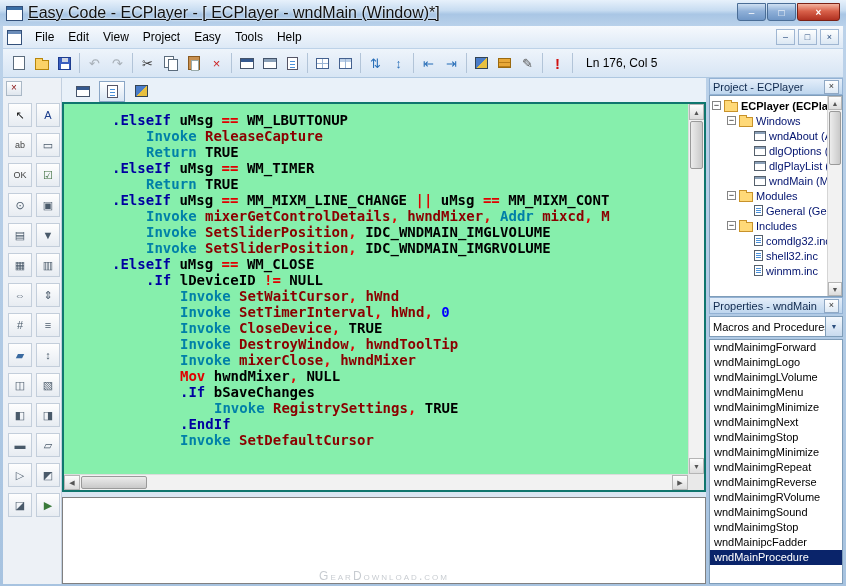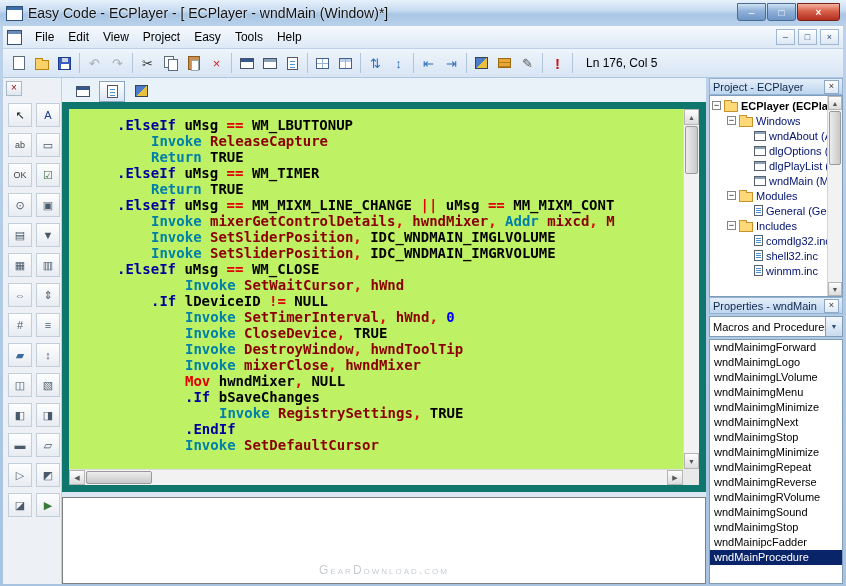--- a/index.html
+++ b/index.html
@@ -1,21 +1,21 @@
 <!DOCTYPE html>
 <html><head>
 <meta charset="utf-8">
 <style>
   html,body{margin:0;padding:0;background:#fff;font-family:"Liberation Sans",sans-serif;}
   .win{position:relative;width:846px;height:586px;background:linear-gradient(180deg,#bdd3ea,#a7c3e0);overflow:hidden;box-sizing:border-box;}
   
   .titlebar{height:26px;display:flex;align-items:center;padding:0 6px;background:linear-gradient(180deg,#e7f1fb 0%,#c7dcf1 40%,#a9c6e5 55%,#b9d1ea 100%);}
   .app-icon{width:15px;height:13px;background:#fff;border:1px solid #33507a;position:relative;margin-right:5px;flex:0 0 auto;}
   .app-icon:before{content:"";position:absolute;left:0;right:0;top:0;height:3px;background:#3a6ea5;}
-  .title{font-size:14px;color:#111;white-space:nowrap;overflow:hidden;text-shadow:0 0 2px #fff;}
+  .title{font-size:16px;color:#111;white-space:nowrap;overflow:hidden;text-shadow:0 0 2px #fff;text-decoration:underline;}
   .caption-buttons{margin-left:auto;display:flex;gap:1px;align-self:flex-start;padding-top:3px;}
   .cap{width:27px;height:16px;display:flex;align-items:center;justify-content:center;font-size:10px;color:#fff;border:1px solid #4a6d96;border-radius:0 0 3px 3px;background:linear-gradient(180deg,#cfe0f2,#8fb0d8 45%,#6f96c6);cursor:default;}
   .cap.close{width:41px;background:linear-gradient(180deg,#f3b3a0,#d8614a 45%,#b03020);border-color:#7a2015;font-weight:bold;}
   
   .menubar{height:22px;margin:0 3px;display:flex;align-items:center;background:linear-gradient(180deg,#f6f9fd,#dde9f6);border-bottom:1px solid #bdd2e8;padding:0 4px;}
   .mdi-icon{width:13px;height:13px;background:#fff;border:1px solid #33507a;position:relative;margin-right:6px;}
   .mdi-icon:before{content:"";position:absolute;left:0;right:0;top:0;height:3px;background:#6b8cb8;}
   .menu-item{font-size:12px;color:#000;padding:2px 7px;cursor:default;}
   .mdi-controls{margin-left:auto;display:flex;gap:3px;}
   .mdi-btn{width:17px;height:14px;display:flex;align-items:center;justify-content:center;font-size:9px;color:#2b4e7e;border:1px solid #9fb6d2;background:linear-gradient(180deg,#fdfefe,#dce8f4);}
@@ -60,39 +60,39 @@
   .toolbox{width:58px;background:#edf1f6;border-right:1px solid #c2d0e0;display:flex;flex-direction:column;}
   .toolbox-head{height:17px;display:flex;align-items:center;padding:2px 2px 0 3px;}
   .tbx-close{width:14px;height:13px;border:1px solid #aab8c6;background:linear-gradient(#fff,#dfe6ee);color:#8a1010;font-size:10px;line-height:11px;text-align:center;cursor:default;}
   .toolbox-grid{display:grid;grid-template-columns:22px 22px;gap:6px;padding:6px 5px;}
   .tbx-btn{width:22px;height:22px;border:1px solid #c3cedb;background:linear-gradient(#fefefe,#e7ecf2);display:flex;align-items:center;justify-content:center;font-size:11px;color:#4a5a6a;cursor:default;}
   
   .center{flex:1;display:flex;flex-direction:column;background:#e9f1f9;min-width:0;}
   .viewbar{height:22px;display:flex;align-items:center;gap:3px;padding:2px 0 0 8px;}
   .view-btn{width:24px;height:19px;display:flex;align-items:center;justify-content:center;border:1px solid transparent;cursor:default;}
   .view-btn.active{border:1px solid #8aa6c6;background:linear-gradient(#fff,#d9e6f4);}
-  .editor{position:relative;flex:1;border:7px solid #0f766e;background:#bef264;overflow:hidden;}
+  .editor{position:relative;flex:1;border:2px solid #0f766e;background:#86efac;overflow:hidden;}
   .code{position:absolute;left:0;top:0;right:16px;bottom:16px;overflow:hidden;padding-top:8px;font-family:"DejaVu Sans Mono","Liberation Mono",monospace;font-size:14px;font-weight:bold;}
   .code-line{height:16px;line-height:16px;white-space:pre;}
   .tok-d{color:#0000A0;} .tok-k{color:#0080A8;} .tok-f{color:#8B0000;}
   .tok-o{color:#E00000;} .tok-n{color:#000;} .tok-m{color:#0000FF;}
   
   .sb-arrow{background:linear-gradient(#fdfdfd,#dcdcdc);border:1px solid #b5b5b5;color:#555;font-size:7px;display:flex;align-items:center;justify-content:center;box-sizing:border-box;}
   .vscroll{position:absolute;top:0;right:0;bottom:16px;width:16px;background:#f2f2f2;border-left:1px solid #dcdcdc;box-sizing:border-box;}
   .vscroll .up{position:absolute;top:0;left:0;right:0;height:16px;}
   .vscroll .down{position:absolute;bottom:0;left:0;right:0;height:16px;}
   .vscroll .thumb{position:absolute;left:1px;right:1px;background:linear-gradient(90deg,#ececec,#c9c9c9);border:1px solid #9a9a9a;border-radius:2px;}
   .hscroll{position:absolute;left:0;right:16px;bottom:0;height:16px;background:#f2f2f2;border-top:1px solid #dcdcdc;box-sizing:border-box;}
   .hscroll .left{position:absolute;left:0;top:0;bottom:0;width:16px;}
   .hscroll .right{position:absolute;right:0;top:0;bottom:0;width:16px;}
   .hscroll .thumb{position:absolute;top:1px;bottom:1px;background:linear-gradient(#ececec,#c9c9c9);border:1px solid #9a9a9a;border-radius:2px;}
   .sb-corner{position:absolute;right:0;bottom:0;width:16px;height:16px;background:#e9e9e9;}
   .splitter-h{height:5px;background:#dbe7f3;cursor:row-resize;}
   .output{position:relative;height:85px;border:1px solid #808080;background:#fff;}
-  .watermark{position:absolute;left:0;right:0;bottom:6px;text-align:center;font-variant:small-caps;letter-spacing:2px;font-size:12px;color:#9aa2ab;opacity:.55;}
+  .watermark{position:absolute;left:0;right:0;bottom:0;text-align:center;font-variant:small-caps;letter-spacing:2px;font-size:12px;color:#9aa2ab;opacity:.55;}
   
   .rightcol{width:134px;margin-left:3px;display:flex;flex-direction:column;}
   .panel-head{height:17px;display:flex;align-items:center;background:linear-gradient(180deg,#e4eefa,#bed6ee);border:1px solid #93b2d4;padding:0 3px;box-sizing:border-box;}
   .panel-head span{font-size:11px;color:#10294e;flex:1;white-space:nowrap;overflow:hidden;}
   .ph-close{width:13px;height:12px;border:1px solid #8fa8c4;background:linear-gradient(#fff,#dce8f4);color:#333;font-size:9px;line-height:10px;text-align:center;cursor:default;}
   .tree-wrap{position:relative;flex:0 0 202px;border:1px solid #7f9db9;background:#fff;overflow:hidden;box-sizing:border-box;}
   .tree{position:absolute;left:0;top:0;right:15px;bottom:0;padding-top:2px;overflow:hidden;}
   .tree-row{display:flex;align-items:center;height:15px;white-space:nowrap;cursor:default;}
   .expander{flex:0 0 9px;height:9px;border:1px solid #848484;background:#fff;color:#000;font-size:9px;line-height:7px;text-align:center;margin-right:3px;box-sizing:border-box;}
   .exp-spacer{flex:0 0 12px;}
@@ -342,22 +342,22 @@
             <div class="code-line" style="padding-left: 48px;"><span class="tok-d">.ElseIf </span><span class="tok-n">uMsg </span><span class="tok-o">== </span><span class="tok-n">WM_LBUTTONUP</span></div>
             <div class="code-line" style="padding-left: 82px;"><span class="tok-k">Invoke </span><span class="tok-f">ReleaseCapture</span></div>
             <div class="code-line" style="padding-left: 82px;"><span class="tok-k">Return </span><span class="tok-n">TRUE</span></div>
             <div class="code-line" style="padding-left: 48px;"><span class="tok-d">.ElseIf </span><span class="tok-n">uMsg </span><span class="tok-o">== </span><span class="tok-n">WM_TIMER</span></div>
             <div class="code-line" style="padding-left: 82px;"><span class="tok-k">Return </span><span class="tok-n">TRUE</span></div>
             <div class="code-line" style="padding-left: 48px;"><span class="tok-d">.ElseIf </span><span class="tok-n">uMsg </span><span class="tok-o">== </span><span class="tok-n">MM_MIXM_LINE_CHANGE </span><span class="tok-o">|| </span><span class="tok-n">uMsg </span><span class="tok-o">== </span><span class="tok-n">MM_MIXM_CONT</span></div>
             <div class="code-line" style="padding-left: 82px;"><span class="tok-k">Invoke </span><span class="tok-f">mixerGetControlDetails</span><span class="tok-o">, </span><span class="tok-f">hwndMixer</span><span class="tok-o">, </span><span class="tok-k">Addr </span><span class="tok-f">mixcd</span><span class="tok-o">, </span><span class="tok-f">M</span></div>
             <div class="code-line" style="padding-left: 82px;"><span class="tok-k">Invoke </span><span class="tok-f">SetSliderPosition</span><span class="tok-o">, </span><span class="tok-n">IDC_WNDMAIN_IMGLVOLUME</span></div>
             <div class="code-line" style="padding-left: 82px;"><span class="tok-k">Invoke </span><span class="tok-f">SetSliderPosition</span><span class="tok-o">, </span><span class="tok-n">IDC_WNDMAIN_IMGRVOLUME</span></div>
             <div class="code-line" style="padding-left: 48px;"><span class="tok-d">.ElseIf </span><span class="tok-n">uMsg </span><span class="tok-o">== </span><span class="tok-n">WM_CLOSE</span></div>
+            <div class="code-line" style="padding-left: 82px;"><span class="tok-d">.If </span><span class="tok-n">lDeviceID </span><span class="tok-o">!= </span><span class="tok-n">NULL</span></div>
             <div class="code-line" style="padding-left: 116px;"><span class="tok-k">Invoke </span><span class="tok-f">SetWaitCursor</span><span class="tok-o">, </span><span class="tok-f">hWnd</span></div>
-            <div class="code-line" style="padding-left: 82px;"><span class="tok-d">.If </span><span class="tok-n">lDeviceID </span><span class="tok-o">!= </span><span class="tok-n">NULL</span></div>
             <div class="code-line" style="padding-left: 116px;"><span class="tok-k">Invoke </span><span class="tok-f">SetTimerInterval</span><span class="tok-o">, </span><span class="tok-f">hWnd</span><span class="tok-o">, </span><span class="tok-m">0</span></div>
             <div class="code-line" style="padding-left: 116px;"><span class="tok-k">Invoke </span><span class="tok-f">CloseDevice</span><span class="tok-o">, </span><span class="tok-n">TRUE</span></div>
             <div class="code-line" style="padding-left: 116px;"><span class="tok-k">Invoke </span><span class="tok-f">DestroyWindow</span><span class="tok-o">, </span><span class="tok-f">hwndToolTip</span></div>
             <div class="code-line" style="padding-left: 116px;"><span class="tok-k">Invoke </span><span class="tok-f">mixerClose</span><span class="tok-o">, </span><span class="tok-f">hwndMixer</span></div>
             <div class="code-line" style="padding-left: 116px;"><span class="tok-o">Mov </span><span class="tok-n">hwndMixer</span><span class="tok-o">, </span><span class="tok-n">NULL</span></div>
             <div class="code-line" style="padding-left: 116px;"><span class="tok-d">.If </span><span class="tok-n">bSaveChanges</span></div>
             <div class="code-line" style="padding-left: 150px;"><span class="tok-k">Invoke </span><span class="tok-f">RegistrySettings</span><span class="tok-o">, </span><span class="tok-n">TRUE</span></div>
             <div class="code-line" style="padding-left: 116px;"><span class="tok-d">.EndIf</span></div>
             <div class="code-line" style="padding-left: 116px;"><span class="tok-k">Invoke </span><span class="tok-f">SetDefaultCursor</span></div>
           </div>

